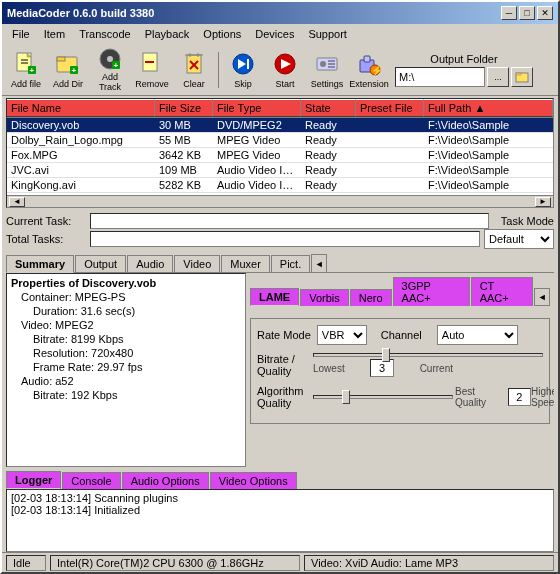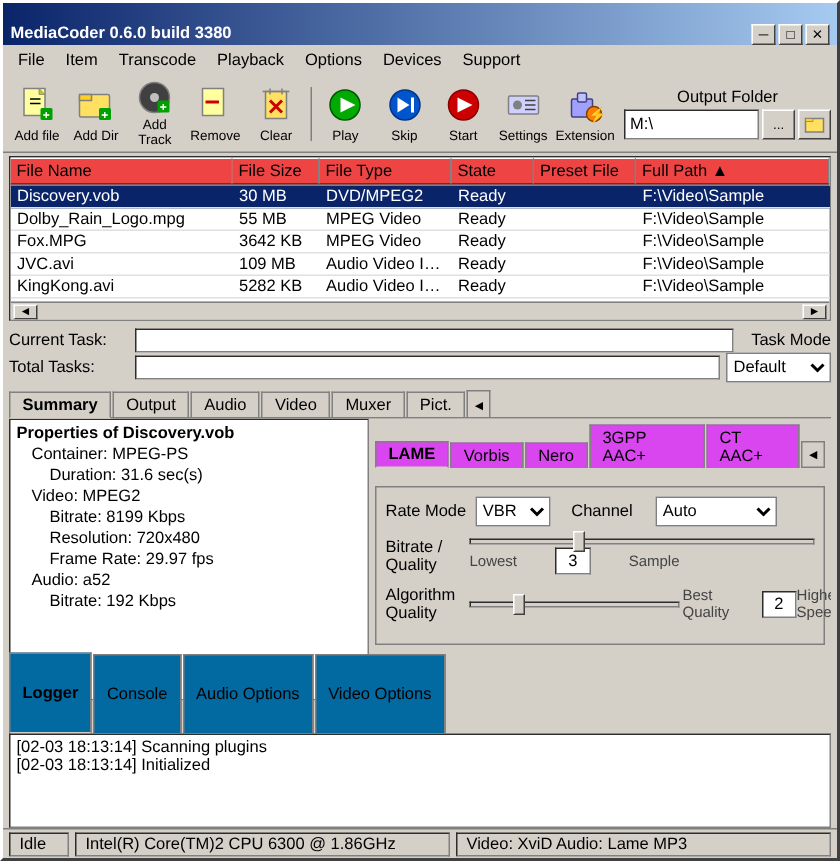--- a/index.html
+++ b/index.html
@@ -14,23 +14,23 @@
       border-bottom-color: #404040;
       outline: 1px solid #808080;
       display: flex;
       flex-direction: column;
       overflow: hidden;
     }
     
     .title-bar {
       background: linear-gradient(to right, #0a246a, #a6caf0);
       color: #fff;
-      padding: 14px 5px;
-      display: flex;
-      align-items: flex-start;
+      padding: 3px 5px;
+      display: flex;
+      align-items: center;
       justify-content: space-between;
       height: 22px;
       flex-shrink: 0;
     }
     
     .title-bar-text { font-size: 11px; font-weight: bold; }
     
     .title-bar-buttons { display: flex; gap: 2px; }
     .title-btn {
       width: 16px; height: 14px;
@@ -341,23 +341,23 @@
       display: flex;
       flex-direction: column;
     }
     
     .logger-tabs {
       display: flex;
       align-items: flex-end;
       height: 22px;
     }
     .logger-tab {
-      padding: 20px 8px;
-      font-size: 11px;
-      background: #0369a1;
+      padding: 2px 8px;
+      font-size: 11px;
+      background: #d946ef;
       border: 1px solid #808080;
       border-bottom: none;
       cursor: pointer;
       margin-right: 1px;
     }
     .logger-tab.active {
       font-weight: bold;
       border-bottom: 1px solid #d4d0c8;
     }
     
@@ -473,29 +473,20 @@
           <line x1="8" y1="1" x2="8" y2="5" stroke="#808080" stroke-width="1"></line>
           <line x1="16" y1="1" x2="16" y2="5" stroke="#808080" stroke-width="1"></line>
           <line x1="3" y1="3" x2="21" y2="3" stroke="#808080" stroke-width="1"></line>
           <line x1="8" y1="9" x2="16" y2="17" stroke="#cc0000" stroke-width="2"></line>
           <line x1="16" y1="9" x2="8" y2="17" stroke="#cc0000" stroke-width="2"></line>
         </svg>
       </div>
       <span>Clear</span>
     </button>
     <div class="divider"></div>
-    <button class="toolbar-btn">
-      <div class="toolbar-icon">
-        <svg width="24" height="24" viewBox="0 0 24 24">
-          <circle cx="12" cy="12" r="10" fill="#00aa00" stroke="#005500" stroke-width="1"></circle>
-          <polygon points="9,7 19,12 9,17" fill="#fff"></polygon>
-        </svg>
-      </div>
-      <span>Play</span>
-    </button>
     <button class="toolbar-btn">
       <div class="toolbar-icon">
         <svg width="24" height="24" viewBox="0 0 24 24">
           <circle cx="12" cy="12" r="10" fill="#0055cc" stroke="#003388" stroke-width="1"></circle>
           <polygon points="7,7 15,12 7,17" fill="#fff"></polygon>
           <rect x="16" y="7" width="2" height="10" fill="#fff"></rect>
         </svg>
       </div>
       <span>Skip</span>
     </button>
@@ -688,21 +679,21 @@
 Quality</span>
             <div style="flex:1;display:flex;flex-direction:column;gap:2px">
               <div class="slider-container">
                 <div class="slider-track" style="width:140px">
                   <div class="slider-thumb" style="left:30%"></div>
                 </div>
               </div>
               <div style="display:flex;justify-content:space-between;align-items:center;width:140px;margin-left:0">
                 <span class="slider-end">Lowest</span>
                 <div class="slider-value">3</div>
-                <span class="slider-end">Sample</span>
+                <span class="slider-end">Current</span>
               </div>
             </div>
           </div>
         </div>
 
         <div class="slider-row">
           <div style="display:flex;align-items:center;gap:6px">
             <span class="form-label" style="min-width:50px;white-space:pre-line">Algorithm
 Quality</span>
             <div style="flex:1;display:flex;gap:2px">

